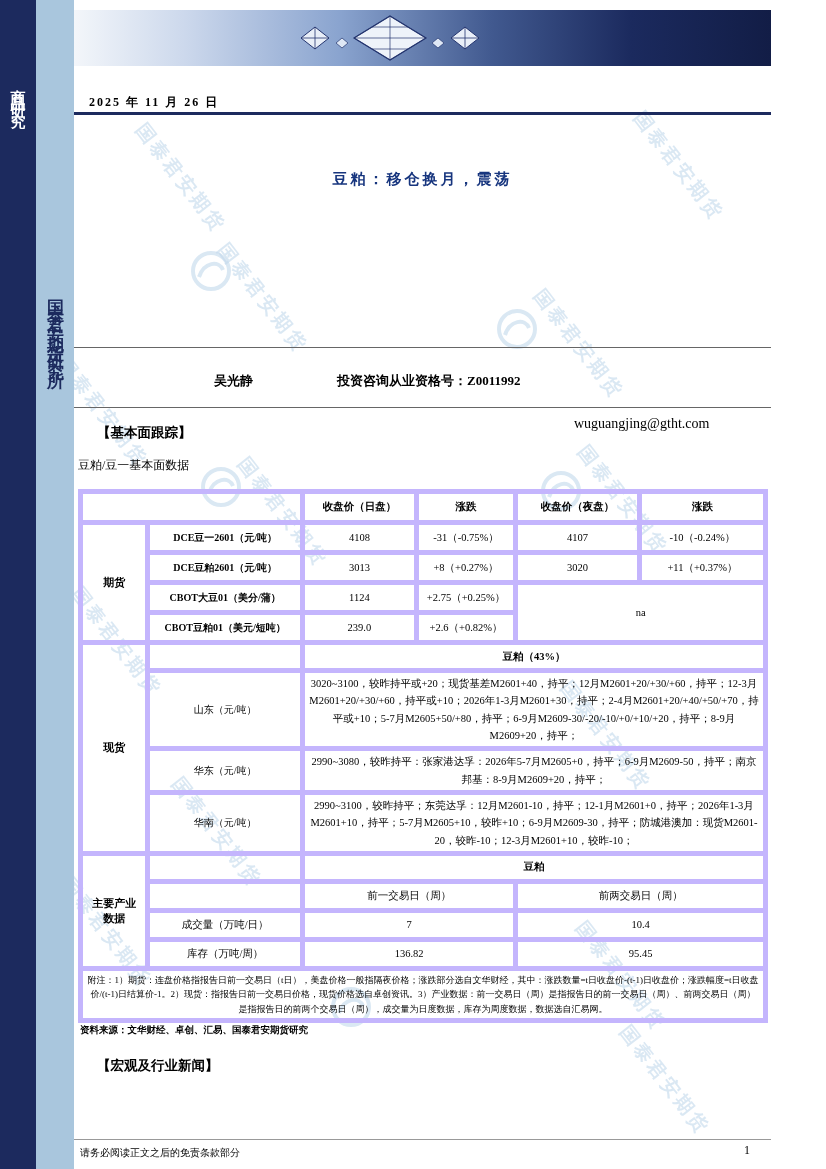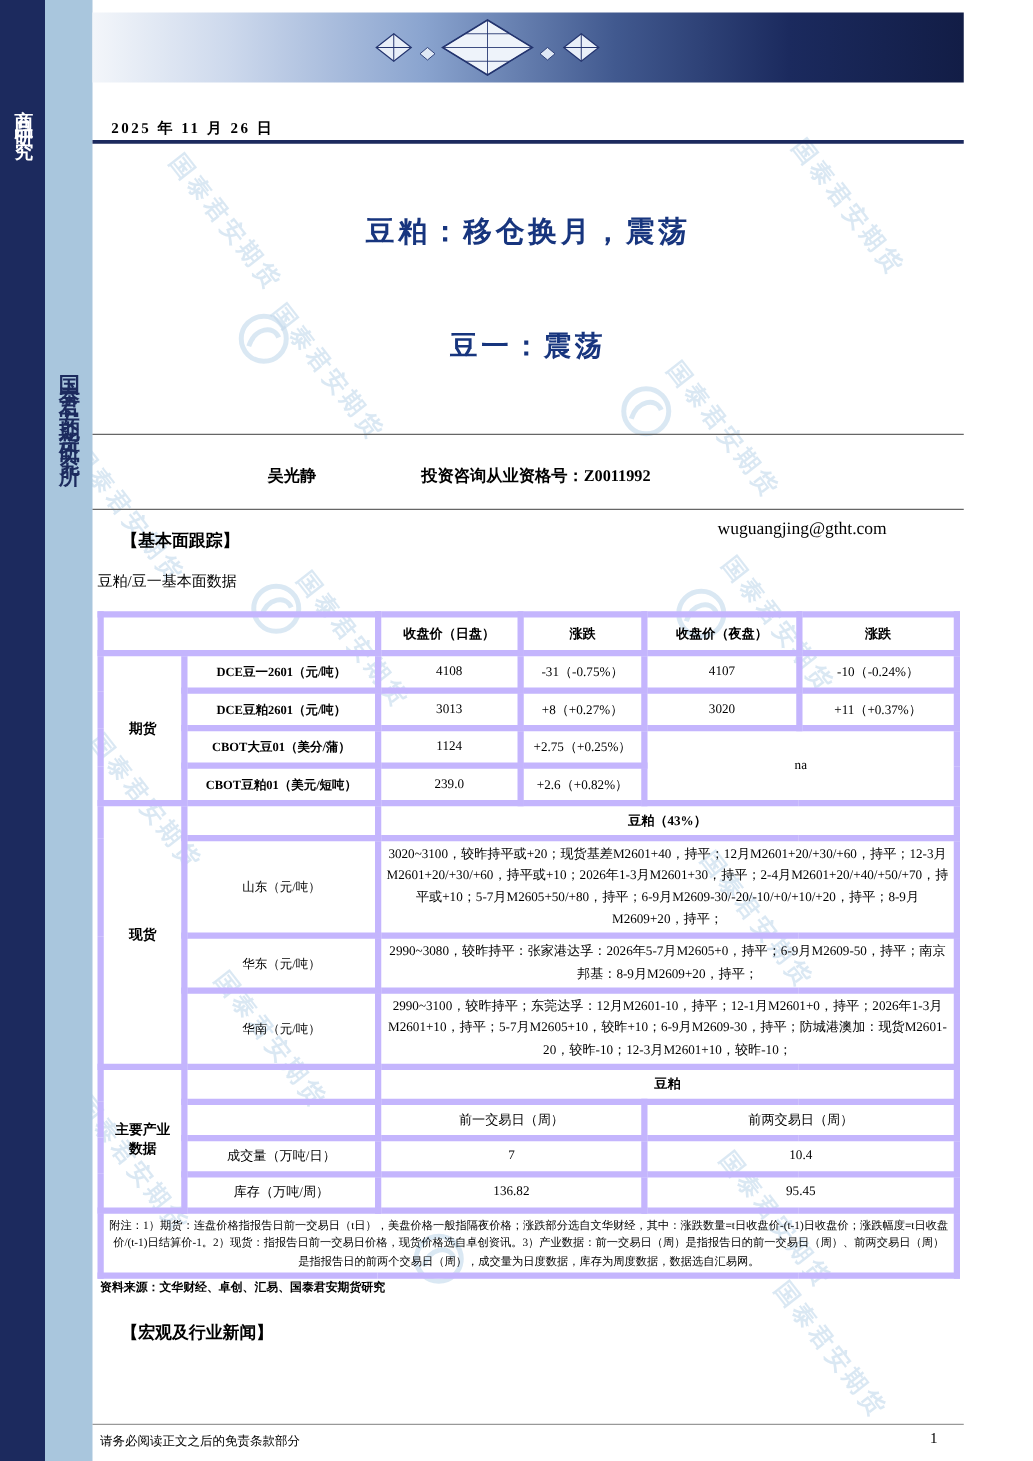--- a/index.html
+++ b/index.html
@@ -23,21 +23,21 @@
   
   .banner{position:absolute;left:74px;top:10px;width:697px;height:56px;z-index:1;
           background:linear-gradient(90deg,#f3f6fa 0%,#ccd8ec 16%,#8aa4cf 38%,#41598f 60%,#1b2a5e 80%,#121d46 100%);}
   .banner svg{position:absolute;left:211px;top:2px;}
 
   
   .report-date{position:absolute;left:89px;top:94px;font-size:12px;font-weight:bold;letter-spacing:2px;z-index:1;}
   .rule-navy{position:absolute;left:74px;top:112px;width:697px;height:3px;background:#1c2a5e;z-index:1;}
 
   .title-main{position:absolute;left:74px;top:170px;width:697px;margin:0;text-align:center;
-              font-size:23px;font-weight:bold;color:#17357e;letter-spacing:3px;z-index:1;}
+              font-size:15px;font-weight:bold;color:#17357e;letter-spacing:3px;z-index:1;}
   .title-sub{position:absolute;left:74px;top:262px;width:697px;margin:0;text-align:center;
               font-size:22px;font-weight:bold;color:#17357e;letter-spacing:3px;z-index:1;}
 
   .thin-rule{position:absolute;left:74px;width:697px;height:1px;background:#666;z-index:1;}
   .rule-author-top{top:347px;}
   .rule-author-bottom{top:407px;}
   .author-name{position:absolute;left:214px;top:372px;font-size:13px;font-weight:bold;z-index:1;}
   .author-qual{position:absolute;left:337px;top:372px;font-size:13px;font-weight:bold;z-index:1;}
   .author-email{position:absolute;left:574px;top:372px;font-size:14px;font-weight:normal;z-index:1;margin-top:44px;}
 
@@ -136,21 +136,20 @@
       <path d="M166,26 L194,26 M180,15 L180,37" stroke="#24356f" stroke-width="0.8" fill="none"></path>
       <polygon points="57,26 63,31 57,36 51,31" fill="#dfe8f5" stroke="#24356f" stroke-width="0.7"></polygon>
       <polygon points="153,26 159,31 153,36 147,31" fill="#dfe8f5" stroke="#24356f" stroke-width="0.7"></polygon>
     </svg>
   </div>
 
   <div class="report-date">2025 年 11 月 26 日</div>
   <div class="rule-navy"></div>
 
   <h1 class="title-main">豆粕：移仓换月，震荡</h1>
-  <h2 class="title-sub">豆一：震荡</h2>
 
   <div class="thin-rule rule-author-top"></div>
   <span class="author-name">吴光静</span>
   <span class="author-qual">投资咨询从业资格号：Z0011992</span>
   <span class="author-email">wuguangjing@gtht.com</span>
   <div class="thin-rule rule-author-bottom"></div>
 
   <div class="sec-heading sec-fund">【基本面跟踪】</div>
   <div class="table-caption">豆粕/豆一基本面数据</div>
 

